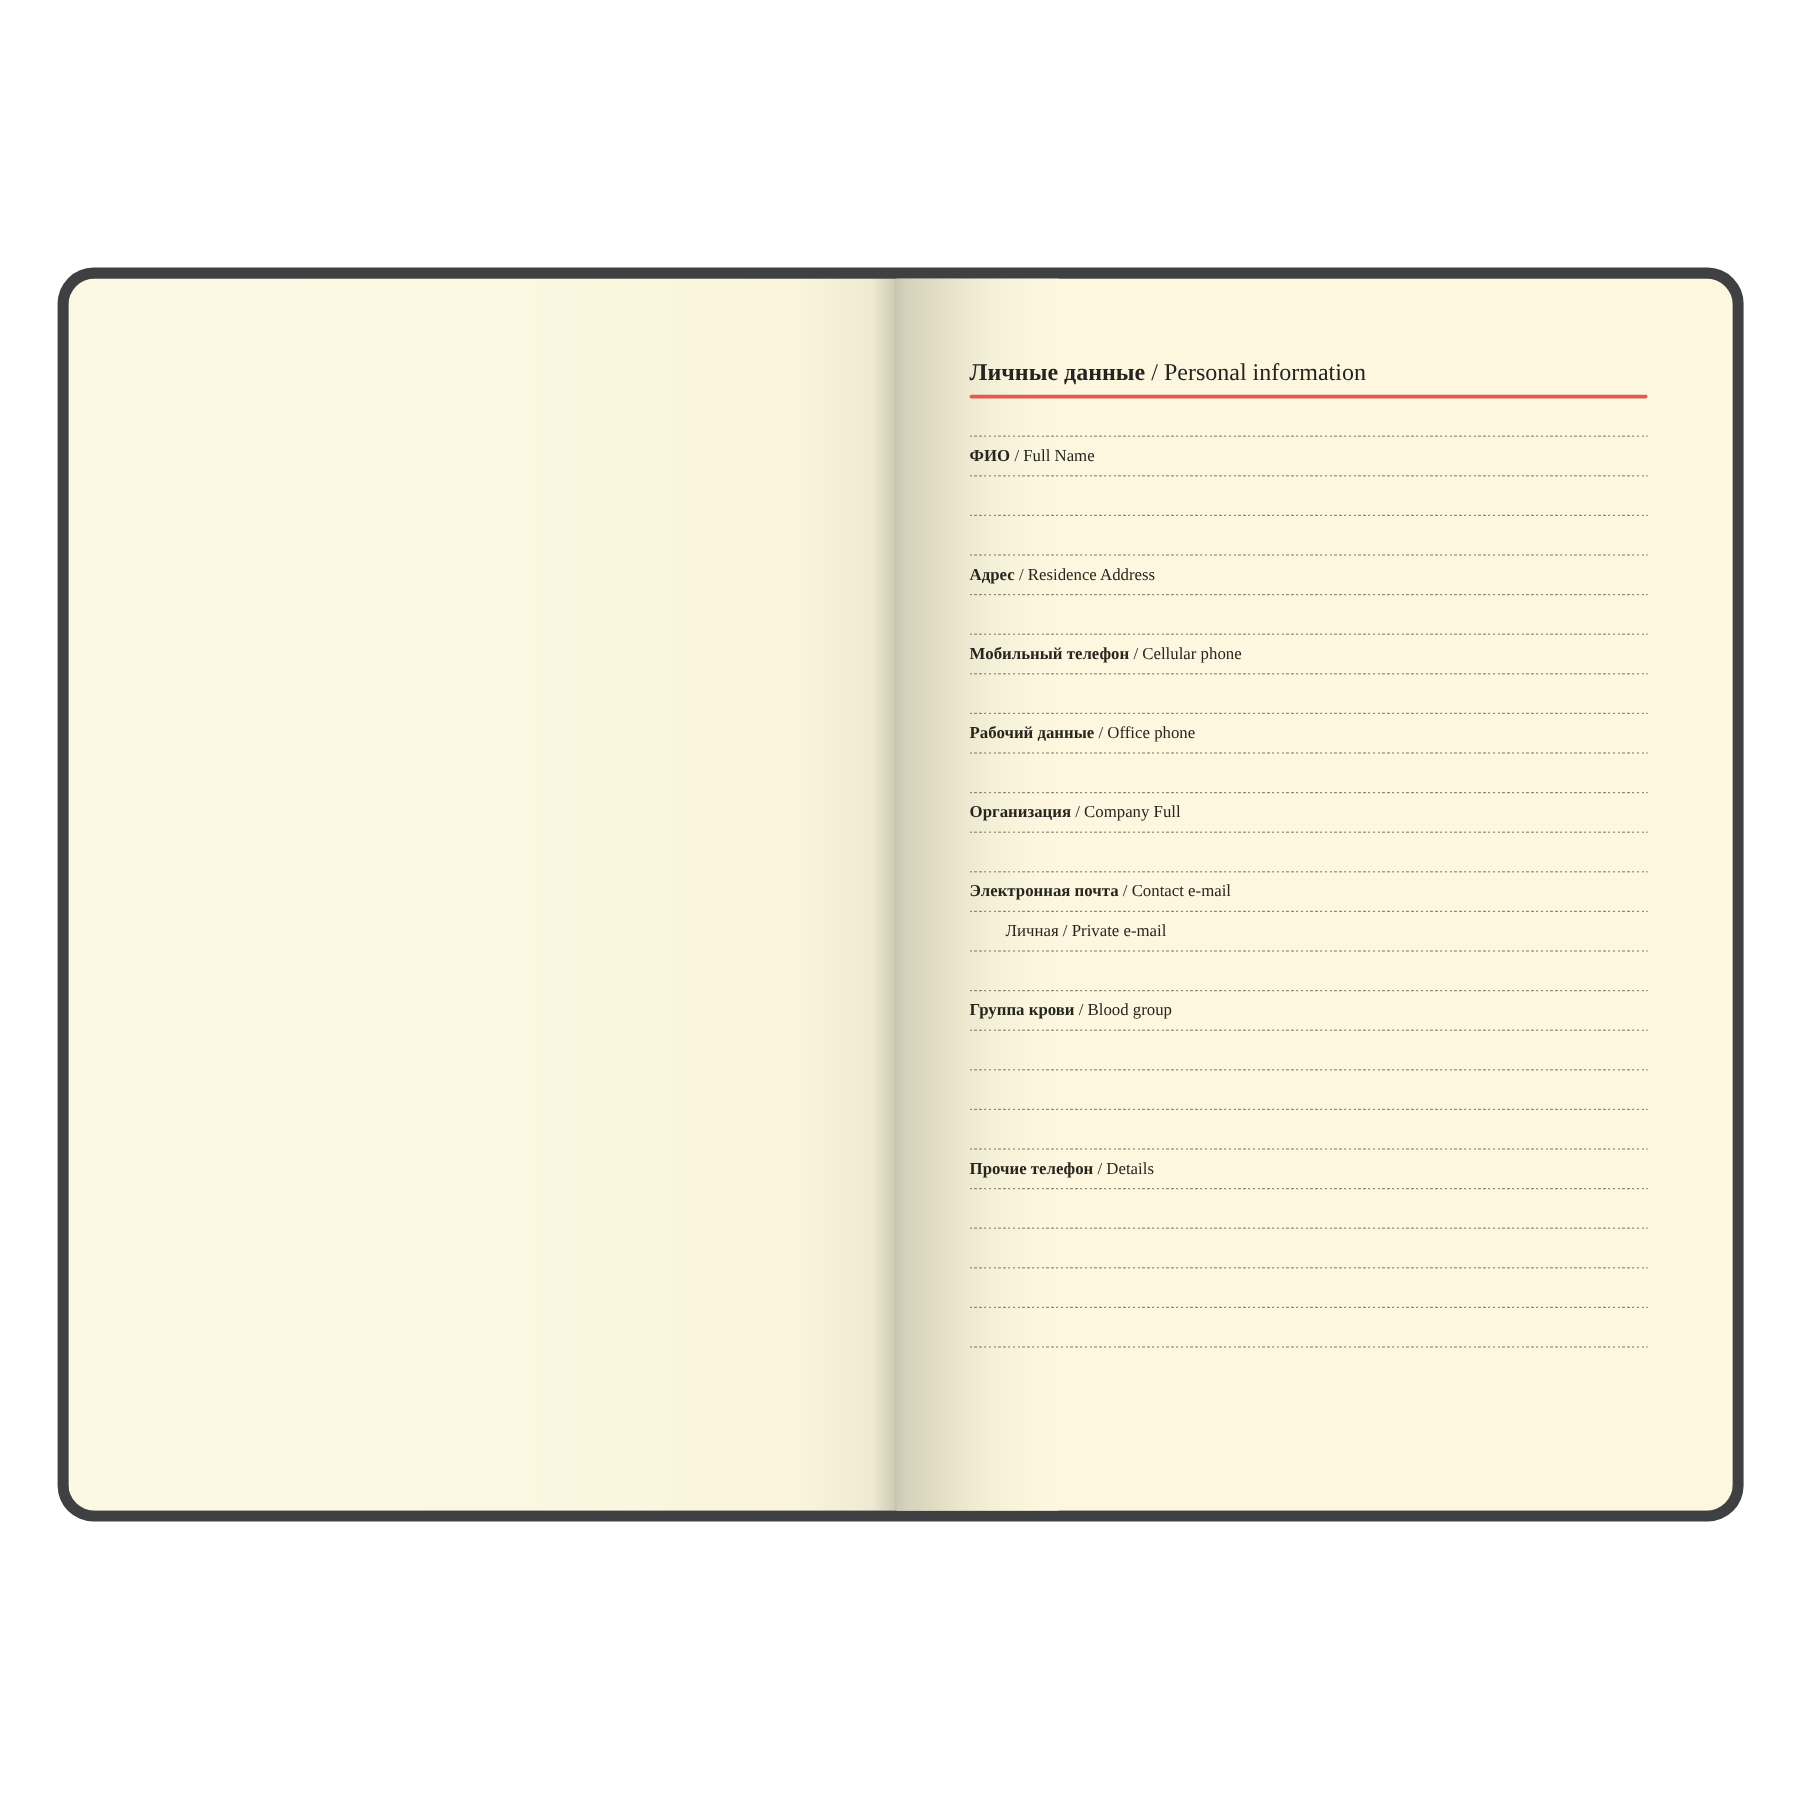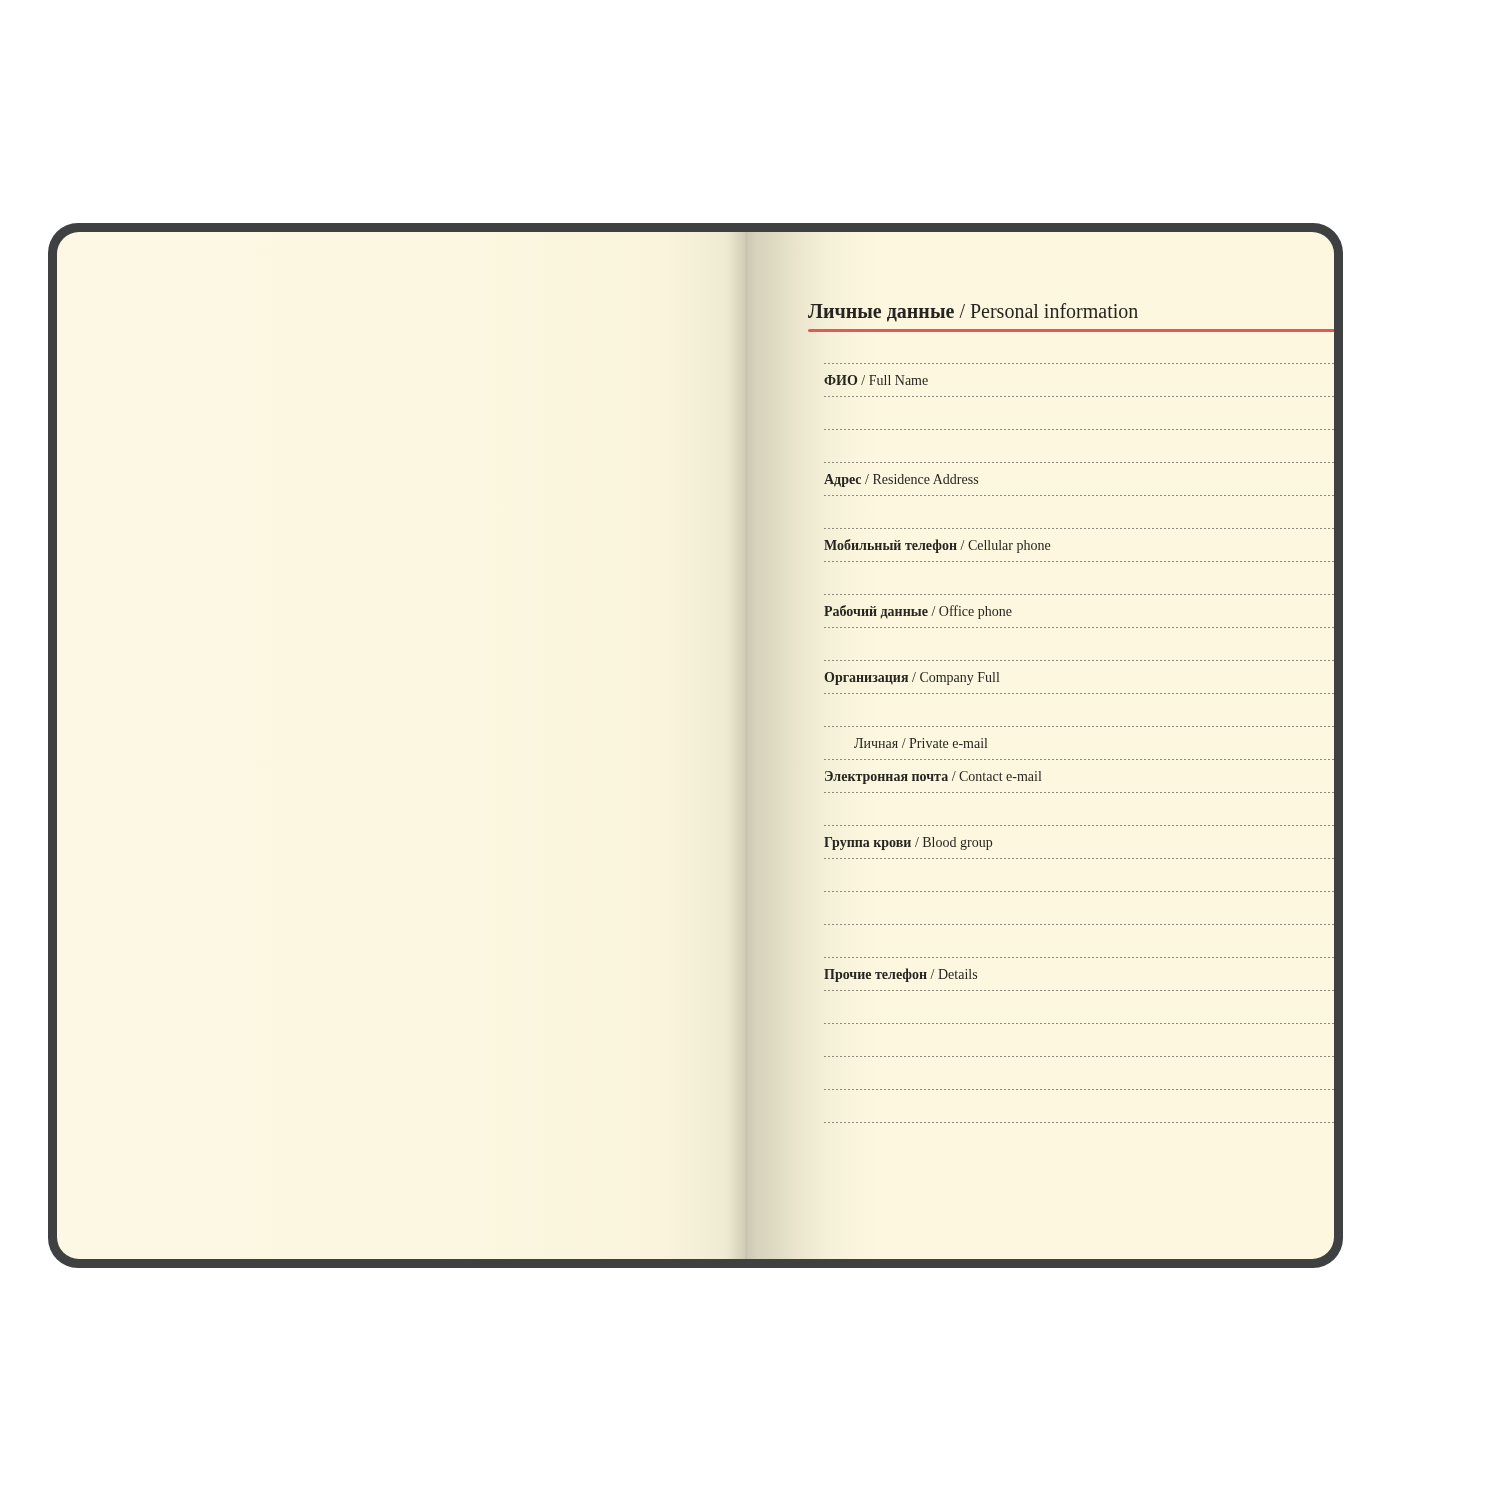--- a/index.html
+++ b/index.html
@@ -1,21 +1,21 @@
 <!DOCTYPE html>
 <html><head>
 <meta charset="utf-8">
 <style>
   html,body{margin:0;padding:0;background:#ffffff;}
   .stage{
     position:relative;width:1500px;height:1500px;background:#ffffff;overflow:hidden;
     font-family:"Liberation Serif","DejaVu Serif",serif;
   }
   .notebook{
-    position:absolute;left:48px;top:223px;width:1295px;height:1045px;
+    position:absolute;left:48px;top:223px;width:1405px;height:1045px;
     background:#3e4042;border-radius:30px;
   }
   .pages{
     position:absolute;left:9px;top:9px;right:9px;bottom:9px;
     border-radius:22px;overflow:hidden;display:flex;
     box-shadow:inset 0 6px 7px -5px rgba(55,55,45,.4), inset 0 -5px 6px -5px rgba(55,55,45,.3);
   }
   .page-left{
     width:690px;height:100%;
     background:linear-gradient(to right,#fdf8e4 0%,#fcf7e0 55%,#f9f4db 88%,#efead2 97%,#d2ceb7 99.6%,#c4c0ab 100%);
@@ -34,21 +34,21 @@
   .page-title{
     position:absolute;left:0;top:66px;margin:0;
     font-size:20px;line-height:26px;font-weight:normal;white-space:nowrap;color:#262420;
   }
   .page-title .ru{font-weight:bold;}
   .title-underline{
     position:absolute;left:0;top:97px;width:565px;height:3px;
     background:#e15b54;border-radius:2px;
   }
   .rows{position:absolute;left:0;top:131px;width:565px;}
-  .row{position:relative;height:33px;margin-left:16px;}
+  .row{position:relative;height:33px;}
   .row .rule{
     position:absolute;left:0;right:0;top:0;height:1px;
     background:repeating-linear-gradient(90deg,#8f8a7b 0 2px,rgba(143,138,123,0) 2px 4px);
   }
   .row .label{
     padding-top:9px;font-size:14px;line-height:17px;white-space:nowrap;color:#27251f;
   }
   .row .label .ru{font-weight:bold;}
   .row .label.regular .ru{font-weight:normal;}
   .row.indent .label{padding-left:30px;}
@@ -97,27 +97,27 @@
               <div class="row">
                 <div class="rule"></div>
               </div>
               <div class="row">
                 <div class="rule"></div>
                 <div class="label"><span class="ru">Организация</span><span class="en"> / Company Full</span></div>
               </div>
               <div class="row">
                 <div class="rule"></div>
               </div>
+              <div class="row">
+                <div class="rule"></div>
+                <div class="label"><span class="ru">Электронная почта</span><span class="en"> / Contact e-mail</span></div>
+              </div>
               <div class="row indent">
                 <div class="rule"></div>
                 <div class="label regular"><span class="ru">Личная</span><span class="en"> / Private e-mail</span></div>
-              </div>
-              <div class="row">
-                <div class="rule"></div>
-                <div class="label"><span class="ru">Электронная почта</span><span class="en"> / Contact e-mail</span></div>
               </div>
               <div class="row">
                 <div class="rule"></div>
               </div>
               <div class="row">
                 <div class="rule"></div>
                 <div class="label"><span class="ru">Группа крови</span><span class="en"> / Blood group</span></div>
               </div>
               <div class="row">
                 <div class="rule"></div>

